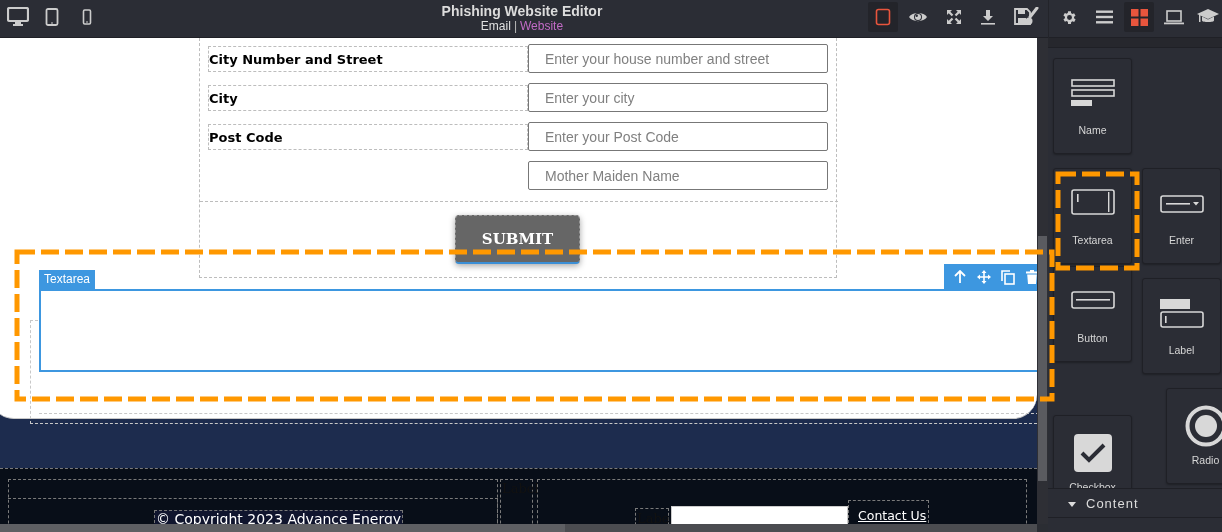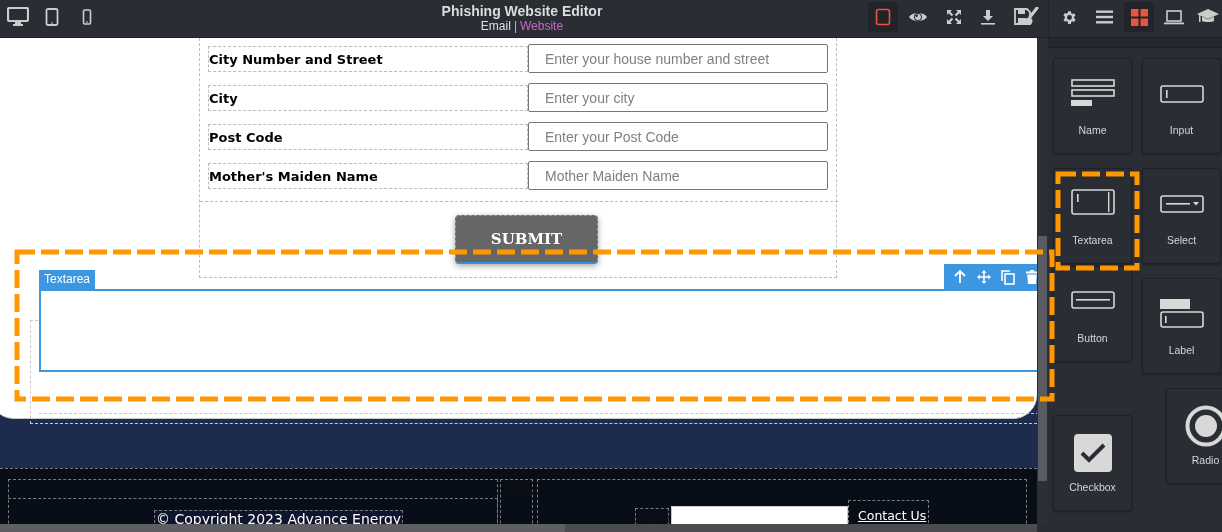--- a/index.html
+++ b/index.html
@@ -20,21 +20,21 @@
 
   
   .canvas { position: absolute; left: 0; top: 38px; width: 1037px; height: 486px; background: #1d2c4e; overflow: hidden; }
   .page-card { position: absolute; left: -10px; top: -10px; width: 1047px; height: 391px; background: #fff; border-radius: 0 0 24px 24px; border-bottom: 1px solid #c9c9c9; }
   .form-box { position: absolute; left: 199px; top: 0; width: 638px; height: 240px; border-left: 1px dashed #bdbdbd; border-right: 1px dashed #bdbdbd; border-bottom: 1px dashed #bdbdbd; }
   .form-row { position: absolute; left: 8px; width: 622px; height: 30px; }
   .row-label { position: absolute; left: 0; top: 2px; width: 320px; height: 26px; border: 1px dashed #bdbdbd; font-family: "DejaVu Sans", sans-serif; font-weight: bold; font-size: 13px; color: #000; line-height: 26px; padding-left: 0; }
   .row-input { position: absolute; left: 320px; top: 0; width: 300px; height: 29px; border: 1px solid #777; border-radius: 2px; background: #fff; font-family: "Liberation Sans", sans-serif; font-size: 14px; color: #777; padding-left: 16px; outline: none; }
   .row-input::placeholder { color: #808080; }
   .submit-area { position: absolute; left: 0; top: 163px; width: 638px; height: 77px; border-top: 1px dashed #bdbdbd; }
-  .submit-btn { position: absolute; left: 255px; top: 13px; width: 143px; height: 49px; background: #666; color: #fff; border: 1px dashed #999; border-radius: 4px; font-family: "DejaVu Serif", serif; font-weight: bold; font-size: 15px; box-shadow: 0 2px 6px rgba(0,0,0,0.35); border-bottom: 2px solid #3b8fd6; cursor: pointer; }
+  .submit-btn { position: absolute; left: 255px; top: 13px; width: 125px; height: 49px; background: #666; color: #fff; border: 1px dashed #999; border-radius: 4px; font-family: "DejaVu Serif", serif; font-weight: bold; font-size: 15px; box-shadow: 0 2px 6px rgba(0,0,0,0.35); border-bottom: 2px solid #3b8fd6; cursor: pointer; }
 
   
   .ta-wrap { position: absolute; left: 30px; top: 242px; width: 1017px; height: 104px; border: 1px dashed #c8c8c8; }
   .ta-wrap-inner { position: absolute; left: 8px; top: 13px; width: 1000px; height: 80px; border-bottom: 1px dashed #c8c8c8; }
   .ta-badge { position: absolute; left: 39px; top: 232px; height: 19px; padding: 0 5px; background: #3d97e0; color: #fff; font-size: 12px; line-height: 19px; }
   .ta-field { position: absolute; left: 39px; top: 251px; width: 1010px; height: 83px; border: 2px solid #3d97e0; background: #fff; resize: none; outline: none; }
   .ta-toolbar { position: absolute; left: 944px; top: 226px; width: 104px; height: 26px; background: #3d97e0; display: flex; align-items: center; justify-content: space-around; padding: 0 4px; }
   .ta-toolbar span { width: 18px; height: 18px; display: flex; align-items: center; justify-content: center; cursor: pointer; }
 
   
@@ -175,21 +175,20 @@
         </div>
         <div class="form-row" style="top:45px">
           <div class="row-label">City</div>
           <input class="row-input" type="text" placeholder="Enter your city" style="">
         </div>
         <div class="form-row" style="top:84px">
           <div class="row-label">Post Code</div>
           <input class="row-input" type="text" placeholder="Enter your Post Code" style="">
         </div>
         <div class="form-row" style="top:123px">
-          <div class="row-label">Mother's Maiden Name</div>
           <input class="row-input" type="text" placeholder="Mother Maiden Name" style="">
         </div>
         <div class="submit-area">
           <button class="submit-btn">SUBMIT</button>
         </div>
       </div>
 
       <div class="ta-wrap" style="left:40px; top:292px;">
         <div class="ta-wrap-inner"></div>
       </div>
@@ -247,42 +246,35 @@
     <div class="rp-top"></div>
 
     <div class="block" style="left:5px; top:20px;">
       <svg style="top:20px" width="44" height="30" viewBox="0 0 44 30">
           <rect x="1" y="1" width="42" height="6" fill="none" stroke="#d8d8d8" stroke-width="1.6"></rect>
           <rect x="1" y="11" width="42" height="6" fill="none" stroke="#d8d8d8" stroke-width="1.6"></rect>
           <rect x="0" y="21" width="21" height="6" fill="#d8d8d8"></rect>
         </svg>
       <div class="lbl">Name</div>
     </div>
-    <div class="block" style="left:94px; top:20px;">
-      <svg style="top:26px" width="44" height="18" viewBox="0 0 44 18">
-          <rect x="1" y="1" width="42" height="16" rx="2" fill="none" stroke="#d8d8d8" stroke-width="1.6"></rect>
-          <rect x="6" y="5" width="1.6" height="8" fill="#d8d8d8"></rect>
-        </svg>
-      <div class="lbl">Input</div>
-    </div>
     <div class="block" style="left:5px; top:130px;">
       <svg style="top:20px" width="44" height="26" viewBox="0 0 44 26">
           <rect x="1" y="1" width="42" height="24" rx="2" fill="none" stroke="#d8d8d8" stroke-width="1.6"></rect>
           <rect x="6" y="5" width="1.6" height="8" fill="#d8d8d8"></rect>
           <rect x="37" y="3" width="1.4" height="20" fill="#d8d8d8"></rect>
         </svg>
       <div class="lbl">Textarea</div>
     </div>
     <div class="block" style="left:94px; top:130px;">
       <svg style="top:26px" width="44" height="18" viewBox="0 0 44 18">
           <rect x="1" y="1" width="42" height="16" rx="2" fill="none" stroke="#d8d8d8" stroke-width="1.6"></rect>
           <rect x="6" y="8" width="24" height="1.6" fill="#d8d8d8"></rect>
           <path d="M33 7h6l-3 3.5z" fill="#d8d8d8"></path>
         </svg>
-      <div class="lbl">Select</div>
+      <div class="lbl">Enter</div>
     </div>
     <div class="block" style="left:5px; top:228px;">
       <svg style="top:24px" width="44" height="18" viewBox="0 0 44 18">
           <rect x="1" y="1" width="42" height="16" rx="2" fill="none" stroke="#d8d8d8" stroke-width="1.6"></rect>
           <rect x="5" y="8" width="34" height="1.6" fill="#d8d8d8"></rect>
         </svg>
       <div class="lbl">Button</div>
     </div>
     <div class="block" style="left:94px; top:240px;">
       <svg style="top:20px" width="44" height="30" viewBox="0 0 44 30">
@@ -300,19 +292,22 @@
       <div class="lbl">Checkbox</div>
     </div>
     <div class="block" style="left:94px; top:350px;margin-left:24px;">
       <svg style="top:16px" width="42" height="42" viewBox="0 0 42 42">
           <circle cx="21" cy="21" r="18.5" fill="none" stroke="#d8d8d8" stroke-width="4"></circle>
           <circle cx="21" cy="21" r="11" fill="#d8d8d8"></circle>
         </svg>
       <div class="lbl">Radio</div>
     </div>
 
+    <div class="content-hdr">
+      <span class="caret"></span><span>Content</span>
+    </div>
   </div>
 
   <svg class="anno" style="left:0; top:0;" width="1222" height="532">
     <rect x="17" y="252" width="1035" height="147" fill="none" stroke="#ff9800" stroke-width="5" stroke-dasharray="18 6"></rect>
     <rect x="1058" y="174" width="79" height="94" fill="none" stroke="#ff9800" stroke-width="5" stroke-dasharray="18 6"></rect>
   </svg>
 </div>
 
 </body></html>

